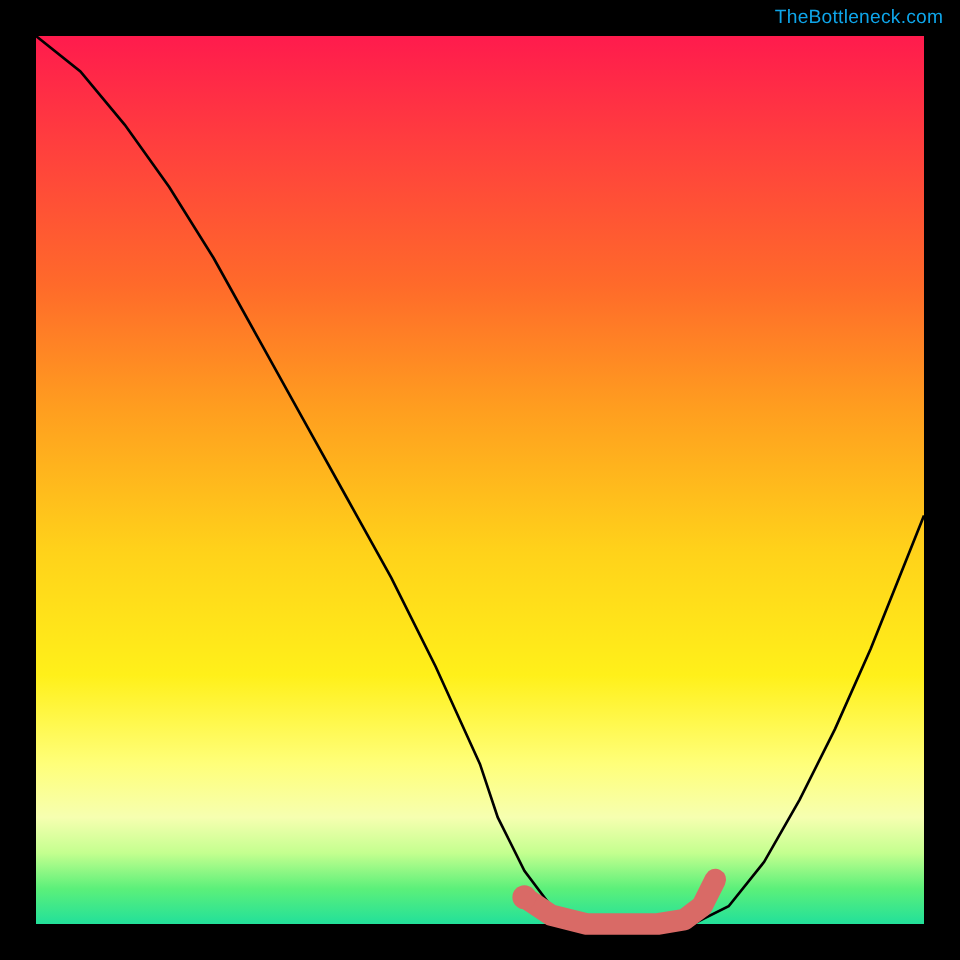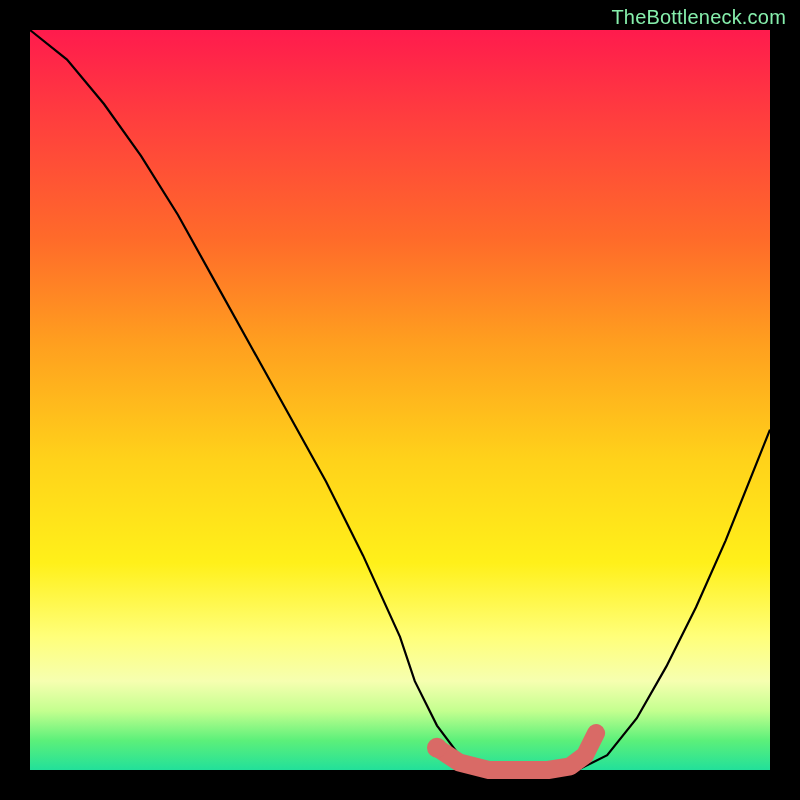--- a/index.html
+++ b/index.html
@@ -46,22 +46,22 @@
     left: 0;
     top: 0;
     width: 740px;
     height: 740px;
     overflow: visible;
   }
   .attrib {
     position: absolute;
     top: 6px;
     right: 14px;
-    color: #86efac;
-    font-size: 20px;
+    color: #0ea5e9;
+    font-size: 16px;
     letter-spacing: 0.2px;
     user-select: none;
   }
 </style>
 </head>
 <body>
 
 <div class="attrib">TheBottleneck.com</div>
 
 <div class="frame">

